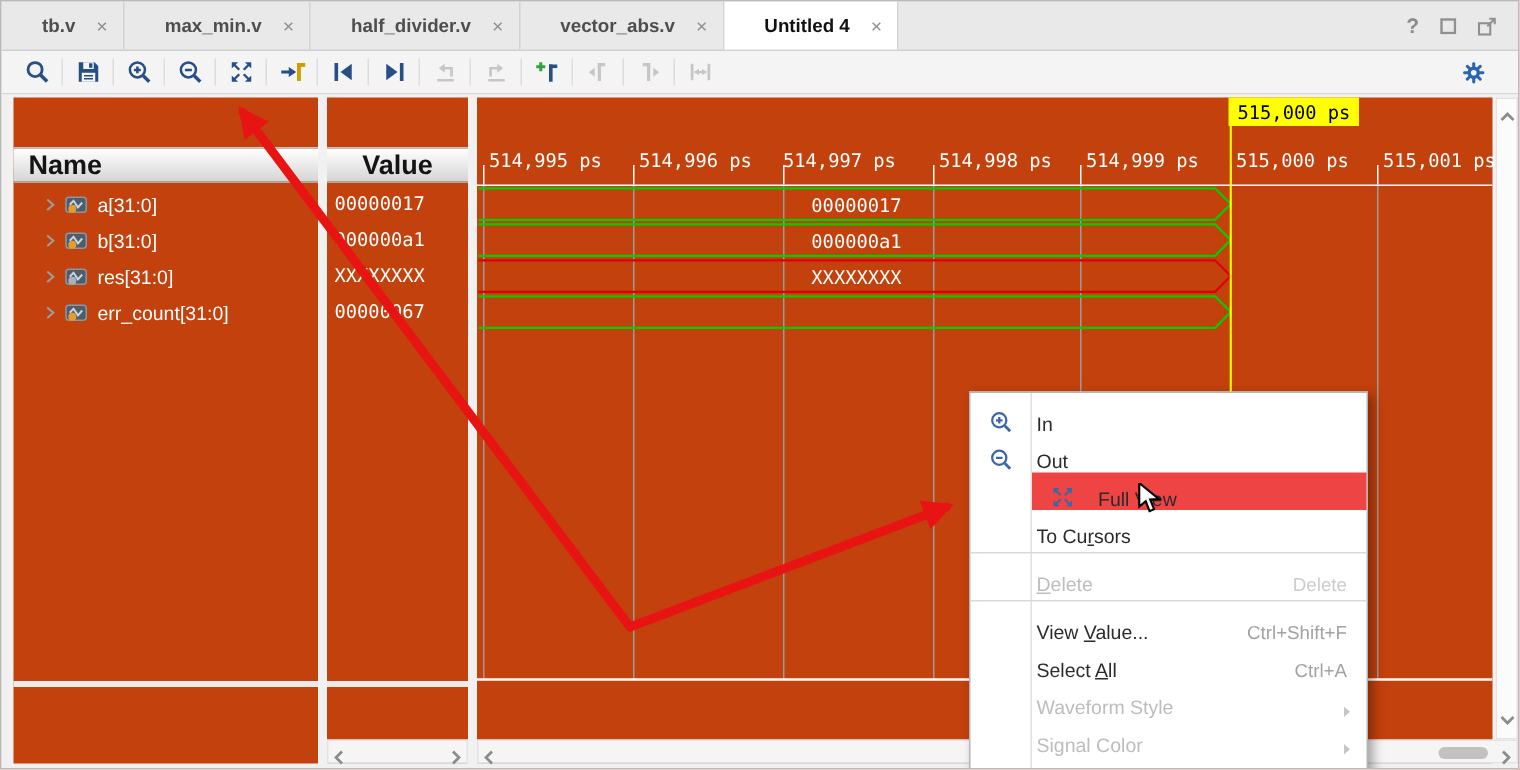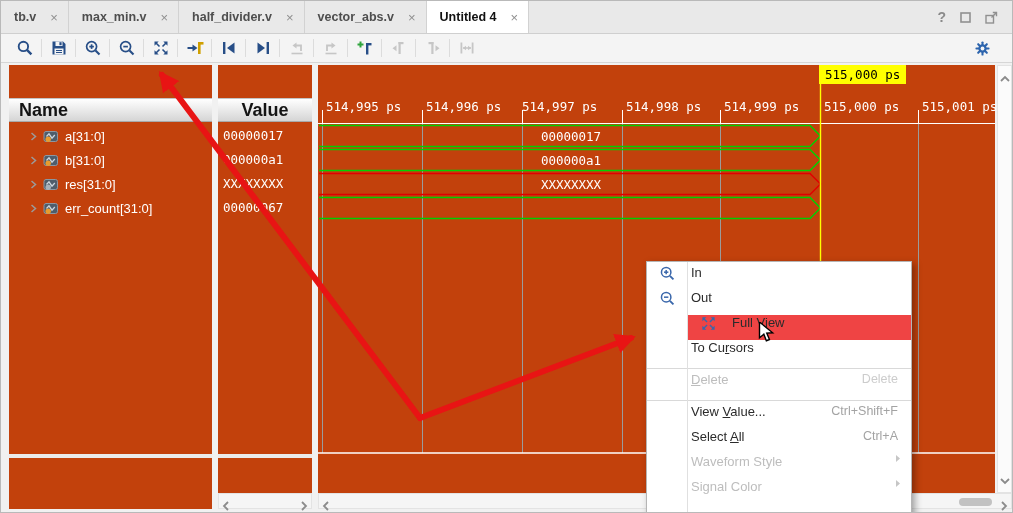--- a/index.html
+++ b/index.html
@@ -2,21 +2,21 @@
 <html><head>
 <meta charset="utf-8">
 <style>
   html,body{margin:0;padding:0;background:#ffffff;font-family:"Liberation Sans",sans-serif;}
   .screen{position:relative;width:1013px;height:513px;border:1px solid #b9b9b9;box-sizing:border-box;
           background:#f1f1f1;overflow:hidden;}
 
   
   .tabbar{position:absolute;left:0;top:0;width:100%;height:33px;background:#e9e9e9;
           border-bottom:1px solid #cfcfcf;display:flex;align-items:stretch;box-sizing:border-box;}
-  .tab{display:flex;align-items:center;padding:0 10px 0 13px;border-right:1px solid #d2d2d2;
+  .tab{display:flex;align-items:center;padding:0 10px 0 27px;border-right:1px solid #d2d2d2;
        font-size:12.5px;font-weight:700;color:#4e4e4e;cursor:default;}
   .tab.active{background:#ffffff;color:#111111;}
   .tab-close{margin-left:14px;color:#8f8f8f;font-size:13px;font-weight:400;line-height:1;}
   .win-controls{margin-left:auto;display:flex;align-items:center;gap:14px;padding-right:14px;}
   .wc{color:#8a8a8a;font-size:14px;font-weight:700;display:flex;align-items:center;}
 
   
   .toolbar{position:absolute;left:0;top:33px;width:100%;height:29px;background:#f4f4f4;
            border-bottom:1px solid #d6d6d6;display:flex;align-items:center;padding-left:8px;box-sizing:border-box;}
   .tbtn{width:31px;height:25px;display:flex;align-items:center;justify-content:center;background:none;
@@ -63,21 +63,21 @@
   .value-hscroll{left:217px;width:94px;}
   .wave-hscroll{left:317px;width:694px;}
   .hs-left{position:absolute;left:3px;top:3px;}
   .hs-right{position:absolute;right:3px;top:3px;}
   .hs-thumb{position:absolute;left:640px;top:4px;width:33px;height:8px;border-radius:4px;background:#c2c2c2;}
 
   
   .menu{position:absolute;left:645px;top:260px;width:266px;height:300px;background:#ffffff;
         border:1px solid #b5b5b5;box-shadow:3px 3px 7px rgba(0,0,0,0.35);padding-top:3px;box-sizing:border-box;}
   .menu-gutter-line{position:absolute;left:40px;top:0;bottom:0;width:1px;background:#e0e0e0;}
-  .mi{position:relative;height:25px;display:flex;align-items:flex-start;font-size:13px;color:#2b2b2b;cursor:default;}
+  .mi{position:relative;height:25px;display:flex;align-items:flex-end;font-size:13px;color:#2b2b2b;cursor:default;}
   .mi.highlight{background:#ef4444;margin-left:41px;}
   .mi-icon{width:40px;display:flex;align-items:center;justify-content:center;flex:none;color:#3a67ab;}
   .mi-label{padding-left:4px;white-space:nowrap;}
   .mn{text-decoration:underline;}
   .mi-short{margin-left:auto;padding-right:13px;font-size:12.5px;color:#a3a3a3;white-space:nowrap;}
   .mi.disabled .mi-label{color:#bdbdbd;}
   .mi.disabled .mi-short{color:#cccccc;}
   .msep{height:7px;display:flex;align-items:center;}
   .msep:before{content:"";display:block;width:100%;height:1px;background:#d9d9d9;}
   .subarrow{margin-left:auto;padding-right:10px;display:flex;align-items:center;}

